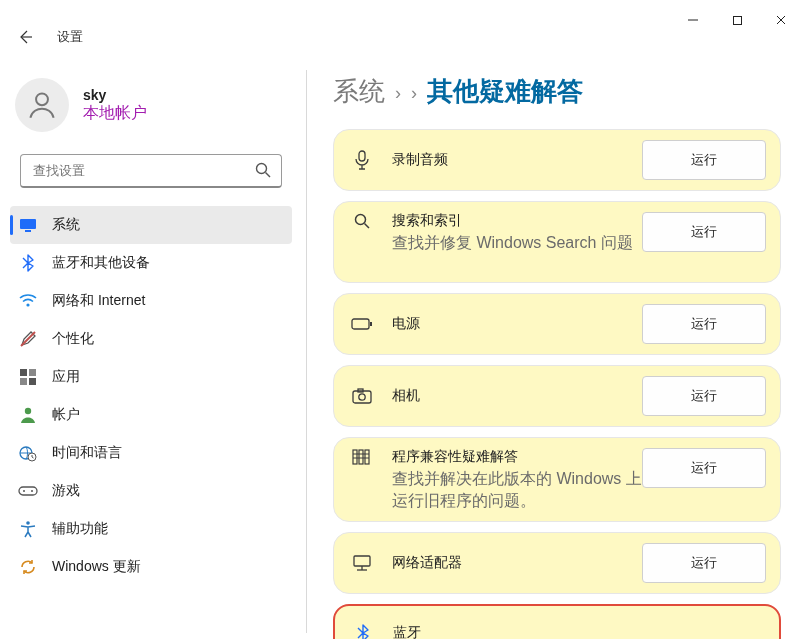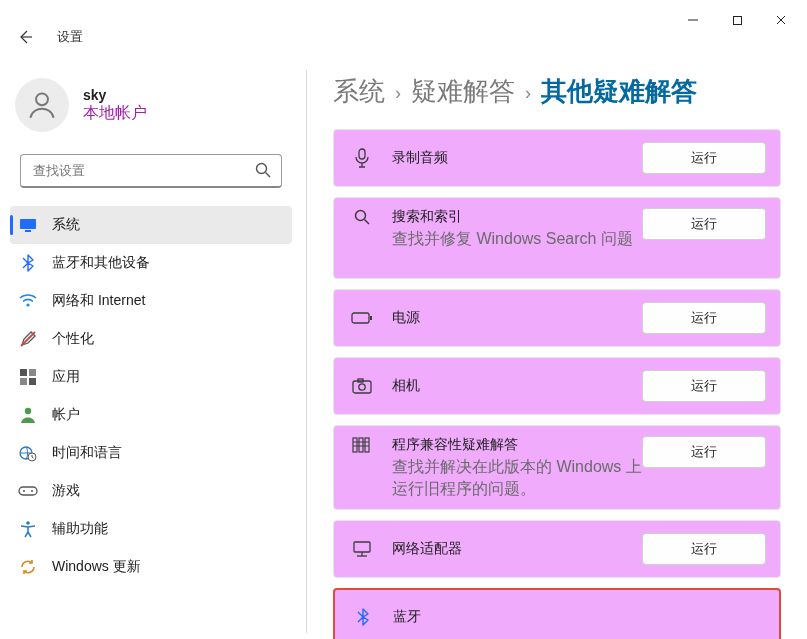--- a/index.html
+++ b/index.html
@@ -33,28 +33,28 @@
 .nav-icon { width: 20px; height: 20px; display:flex; align-items:center; justify-content:center; font-size:14px; }
 .divider-v { width:1px; background:#d9d9d9; height: calc(100% - 20px); margin-top: 10px; margin-left: 4px; }
 
 .main { flex:1; padding: 14px 26px 0 26px; overflow:hidden; position:relative; }
 .breadcrumbs { display:flex; align-items:center; gap: 10px; font-size: 26px; color:#7a7a7a; margin-bottom: 20px; }
 .breadcrumbs .crumb { white-space:nowrap; }
 .breadcrumbs .current { color:#0369a1; font-weight:600; }
 .chev { color:#888; font-size:18px; position:relative; top:2px; }
 
 .tiles { display:flex; flex-direction:column; gap: 10px; }
-.tile { display:flex; align-items:center; border:1px solid #e6e6e6; border-radius:4px; background:#f0abfc; padding: 10px 14px; min-height:58px; }
+.tile { display:flex; align-items:center; border:1px solid #e6e6e6; border-radius:16px; background:#fef9c3; padding: 10px 14px; min-height:58px; }
 .tile.tall { min-height: 82px; align-items:flex-start; }
 .tile.highlight { border: 2px solid #e04b3b; }
 .tile-icon { width: 28px; display:flex; align-items:center; justify-content:center; color:#3c3c3c; margin-right: 16px; }
 .tile-text { flex:1; }
 .tile-title { font-size:14px; color:#222; }
 .tile-sub { font-size:16px; color:#6b6b6b; margin-top:2px; line-height:1.35; }
-.run-btn { border:1px solid #cfcfcf; background:#fefefe; border-radius:4px; min-width: 124px; height:32px; font-size:13px; color:#222; }
+.run-btn { border:1px solid #cfcfcf; background:#fefefe; border-radius:4px; min-width: 124px; height:40px; font-size:13px; color:#222; }
 
 .watermark { position:absolute; right:4px; bottom:4px; display:flex; align-items:center; gap:10px; pointer-events:none; }
 .watermark .logo { width:56px; height:56px; background:#1f6ef0; border-radius:6px; display:flex; align-items:center; justify-content:center; position:relative; }
 .watermark .logo .house { width:34px; height:34px; background:#fff; clip-path: polygon(50% 0, 100% 40%, 100% 100%, 0 100%, 0 40%); display:flex; align-items:flex-end; justify-content:center;}
 .watermark .logo .house::after { content:""; width:18px;height:14px;border-radius:50% 50% 0 0; background:#1f6ef0; margin-bottom:4px;}
 .watermark .text-main { font-size:30px; font-weight:700; color:#1565d6; letter-spacing:1px; }
 .watermark .text-sub { font-size:11px; color:#1565d6; letter-spacing:3px; margin-top:-4px; }
 </style>
 </head>
 <body>
@@ -211,21 +211,20 @@
         </div>
       </div>
   </div>
 
   <div class="divider-v"></div>
 
   <div class="main">
     <div class="breadcrumbs">
       <span class="crumb">系统</span>
       <span class="chev">›</span>
-      <span class="crumb">疑难解答</span>
       <span class="chev">›</span>
       <span class="crumb current">其他疑难解答</span>
     </div>
 
     <div class="tiles" id="tiles">
         <div class="tile">
           <div class="tile-icon">
             <svg width="16" height="20" viewBox="0 0 16 20" fill="none">
               <rect x="5" y="1" width="6" height="10" rx="3" stroke="#3c3c3c" stroke-width="1.3"></rect>
               <path d="M2 9a6 6 0 0012 0M8 15v4M5 19h6" stroke="#3c3c3c" stroke-width="1.3"></path>

